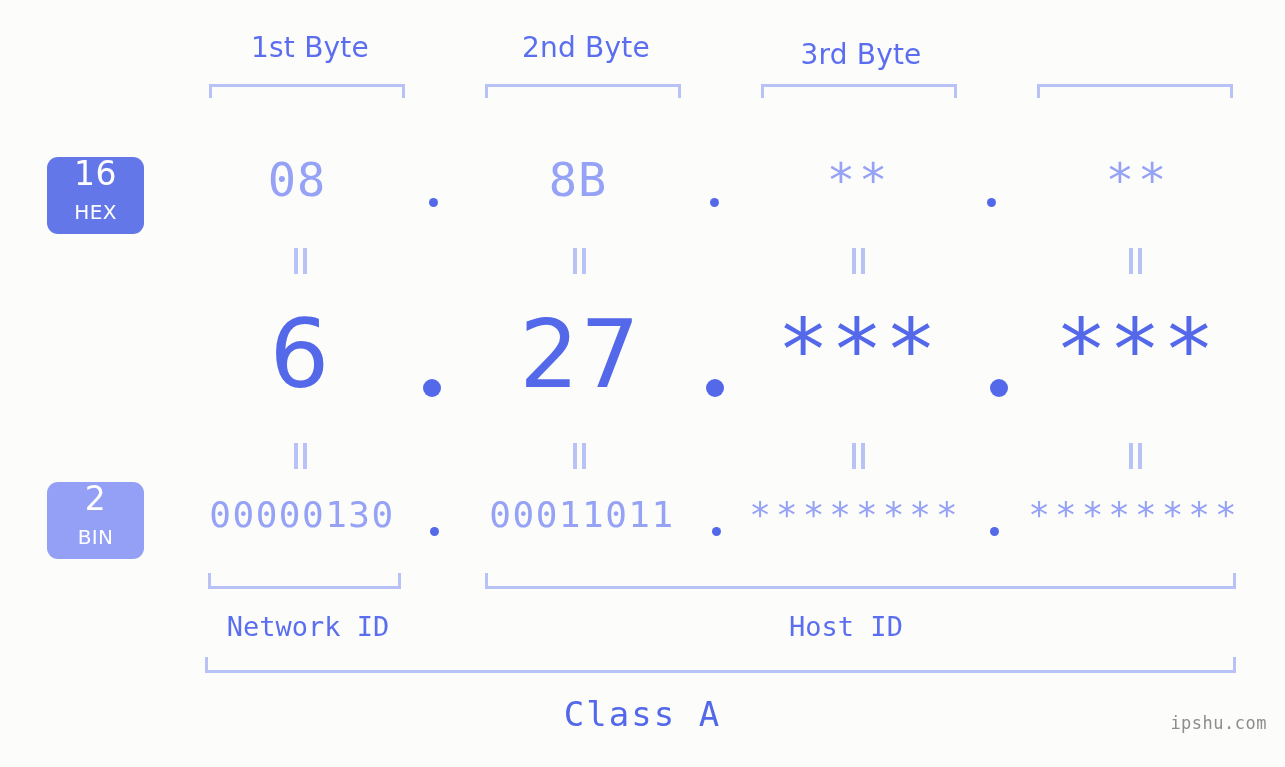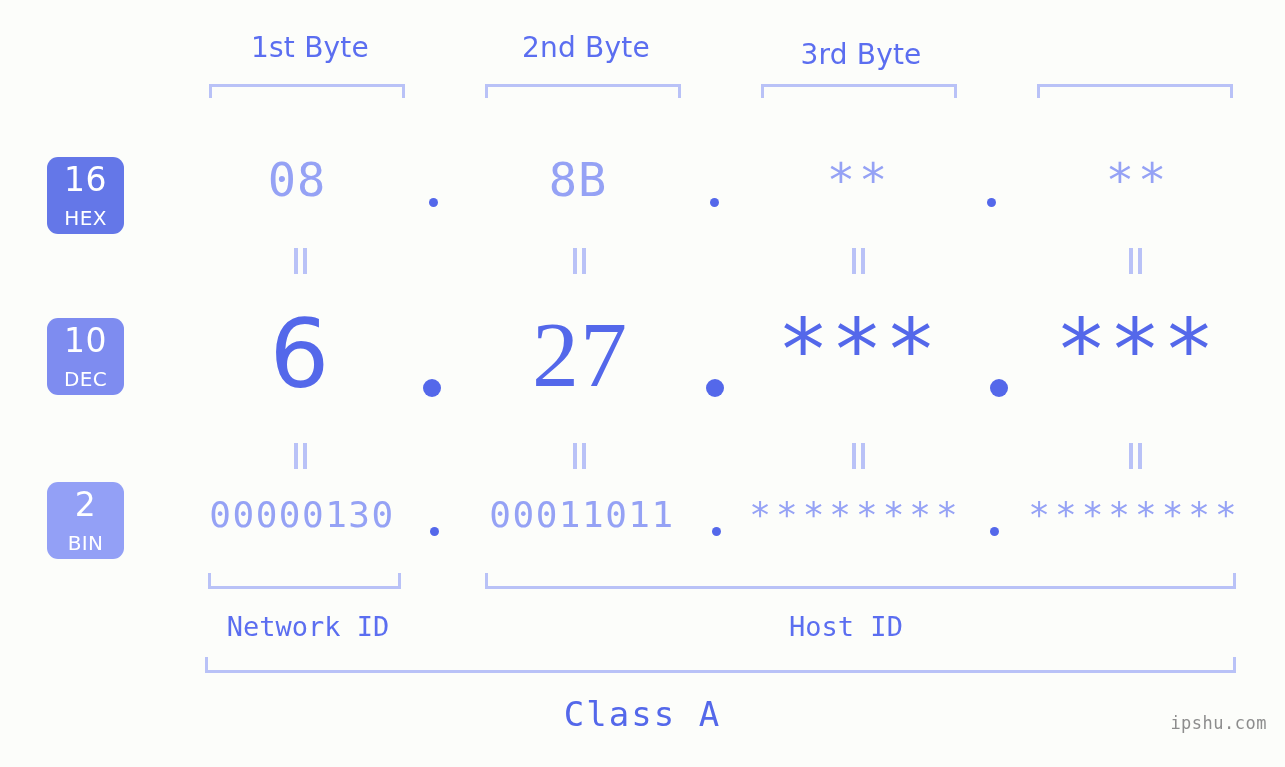--- a/index.html
+++ b/index.html
@@ -50,27 +50,26 @@
     border-bottom: 3px solid #b9c2f7;
     border-left: 3px solid #b9c2f7;
     border-right: 3px solid #b9c2f7;
     box-sizing: border-box;
   }
 
   
   .badge {
     position: absolute;
     left: 47px;
-    width: 77px;
+    width: 97px;
     height: 77px;
     border-radius: 11px;
     display: flex;
     flex-direction: column;
     align-items: center;
-    justify-content: center;
     color: #ffffff;
     line-height: 1;
   }
   .badge .num {
     font-size: 33px;
     font-family: "DejaVu Sans", sans-serif;
     letter-spacing: 0.5px;
   }
   .badge .lbl {
     font-size: 20px;
@@ -195,24 +194,20 @@
 
   <div class="bracket-down" style="left:209px;  width:196px;"></div>
   <div class="bracket-down" style="left:485px;  width:196px;"></div>
   <div class="bracket-down" style="left:761px;  width:196px;"></div>
   <div class="bracket-down" style="left:1037px; width:196px;"></div>
 
   <div class="badge" id="badge-hex">
     <span class="num">16</span>
     <span class="lbl">HEX</span>
   </div>
-  <div class="badge" id="badge-dec">
-    <span class="num">10</span>
-    <span class="lbl">DEC</span>
-  </div>
   <div class="badge" id="badge-bin">
     <span class="num">2</span>
     <span class="lbl">BIN</span>
   </div>
 
   <div class="row-hex">
     <div class="cell" style="left:167px;">08</div>
     <div class="cell" style="left:448px;">8B</div>
     <div class="cell stars" style="left:729px;">**</div>
     <div class="cell stars" style="left:1008px;">**</div>
@@ -234,21 +229,21 @@
       <i class="a"></i>
       <i class="b"></i>
     </div>
   <div class="equiv" style="left:1127px; top:248px;">
       <i class="a"></i>
       <i class="b"></i>
     </div>
 
   <div class="row-dec">
     <div class="cell" style="left:170px;">6</div>
-    <div class="cell" style="left:450px;font-family:Liberation Serif, serif;">27</div>
+    <div class="cell" style="left:450px;">27</div>
     <div class="cell stars" style="left:728px;">***</div>
     <div class="cell stars" style="left:1006px;">***</div>
 
     <div class="dot large" style="left:423px; top:379px;"></div>
     <div class="dot large" style="left:706px; top:379px;"></div>
     <div class="dot large" style="left:990px; top:379px;"></div>
   </div>
 
   <div class="equiv" style="left:292px;  top:443px;">
       <i class="a"></i>

